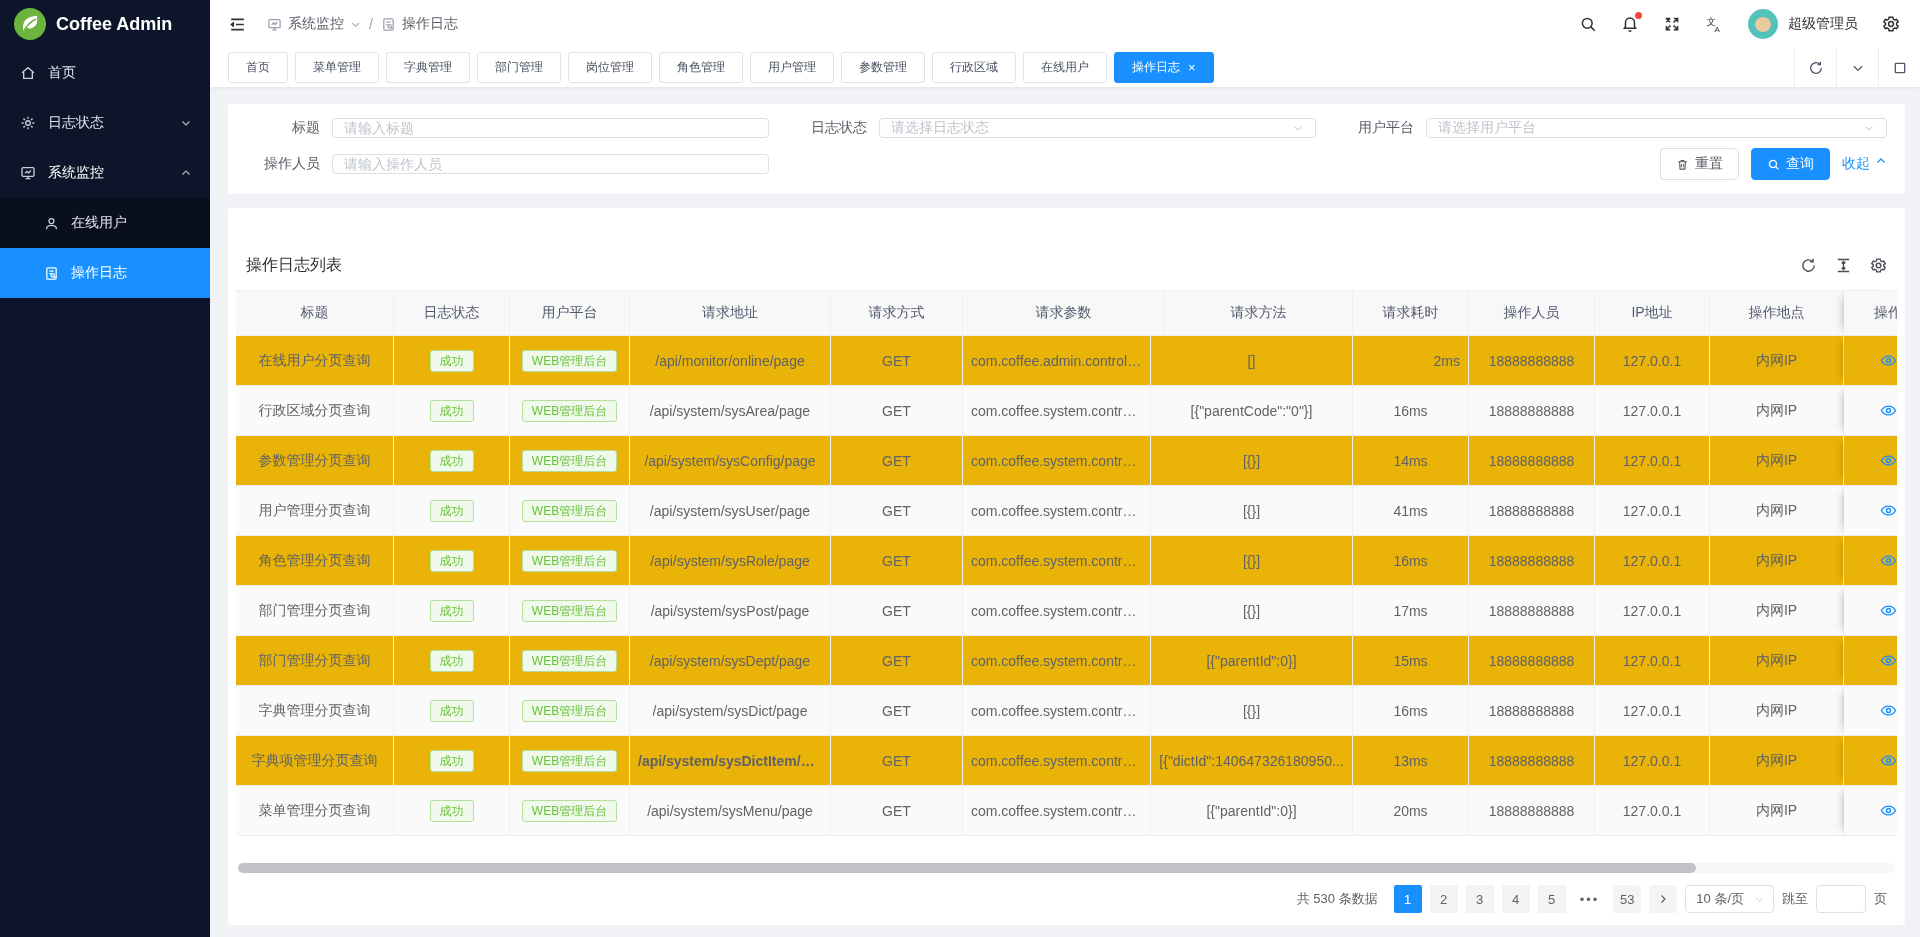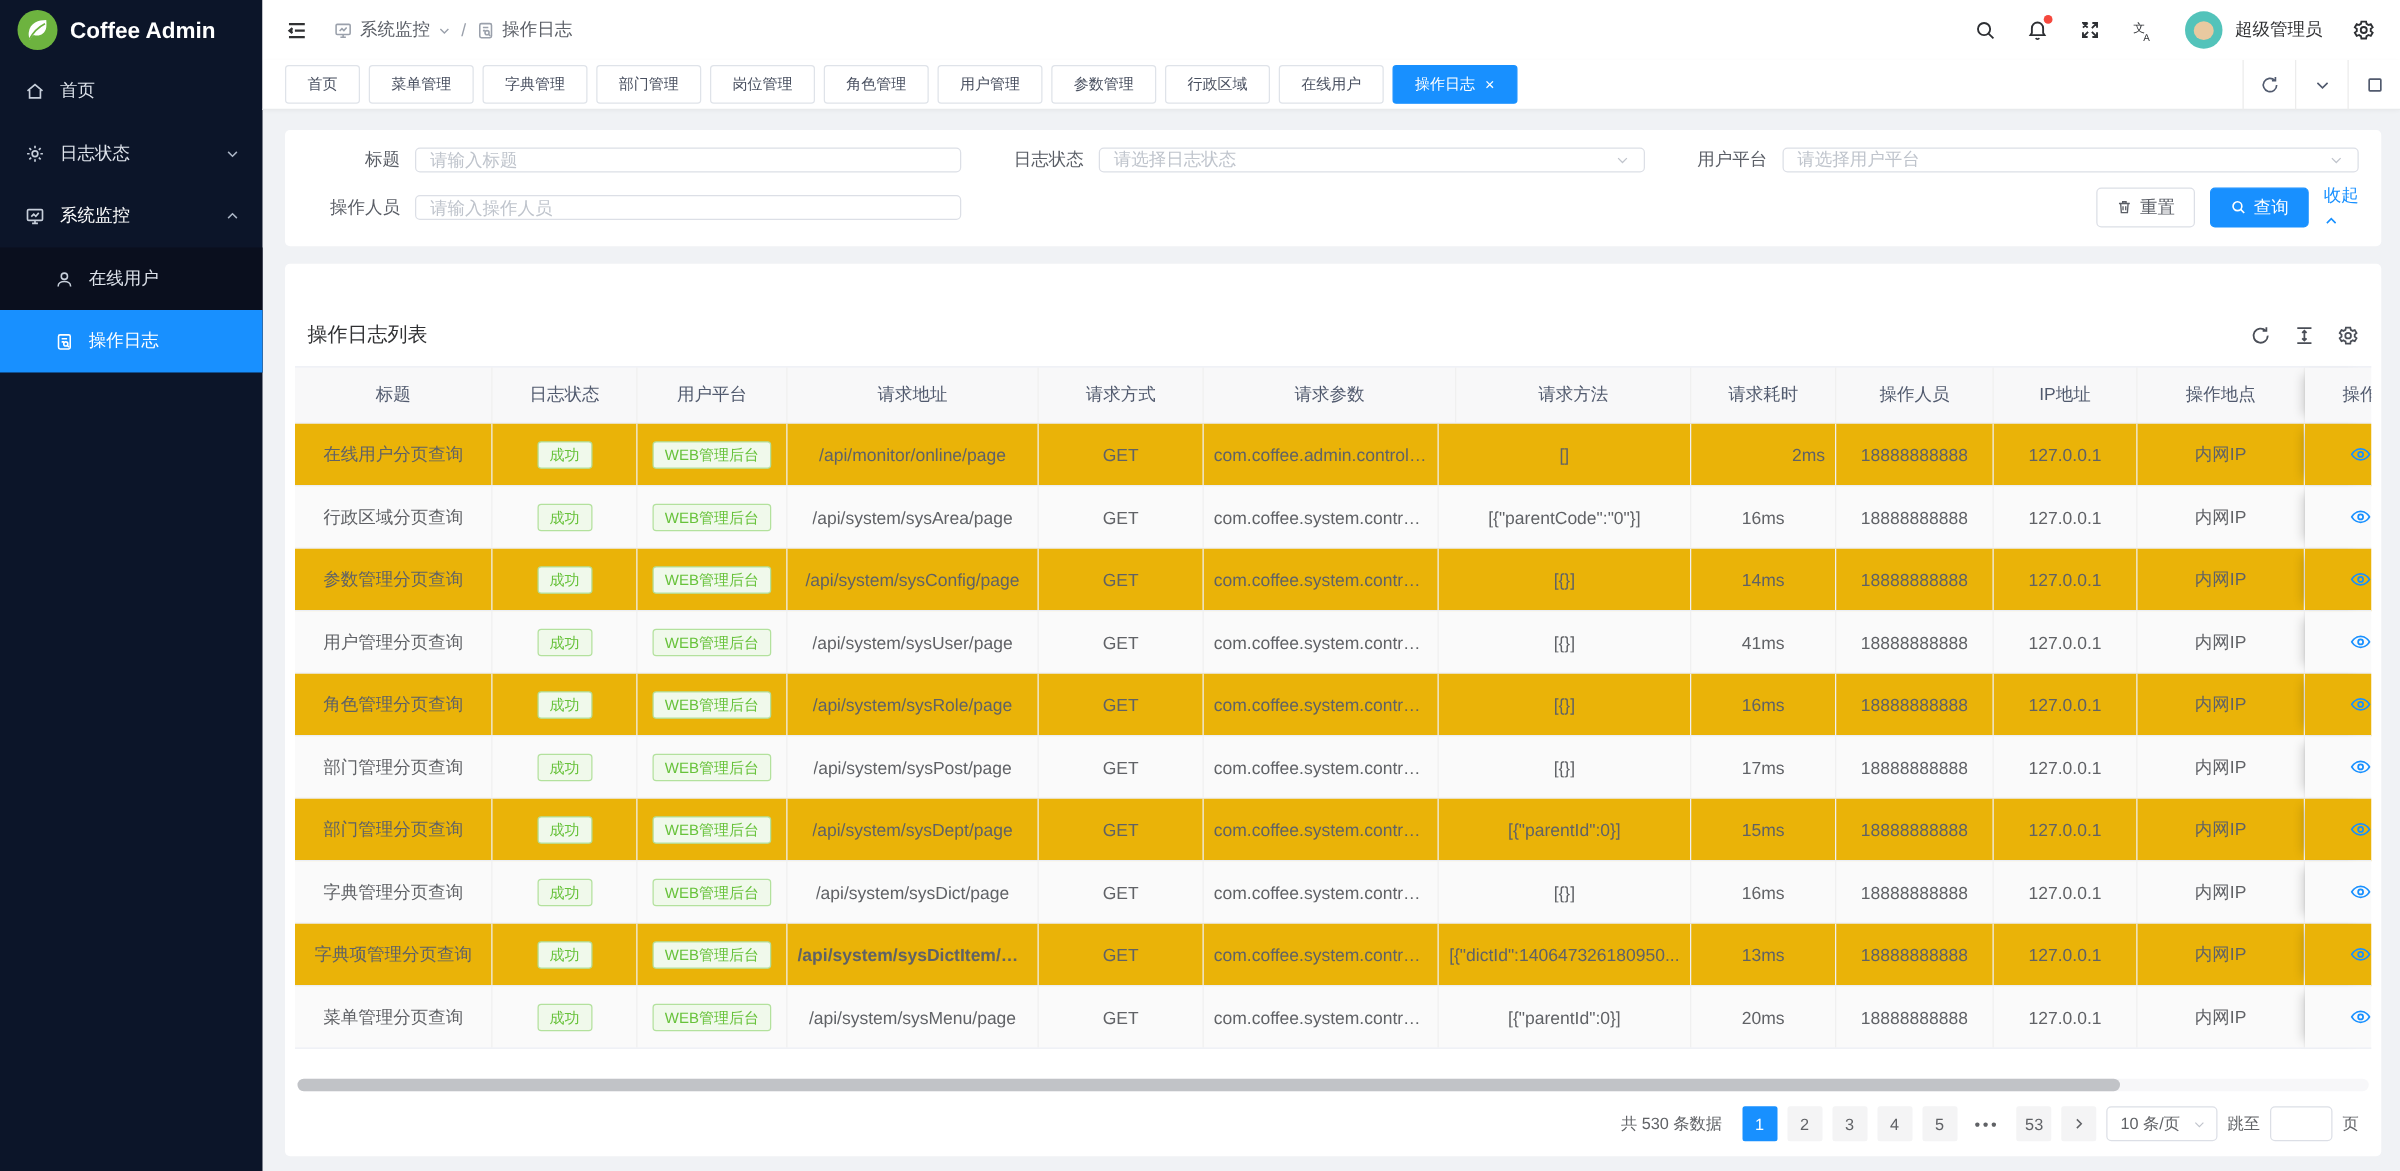--- a/index.html
+++ b/index.html
@@ -60,21 +60,21 @@
   .f-label { flex:0 0 86px; text-align:right; padding-right:12px; font-size:14px; color:#5a5e66; white-space:nowrap; }
   .f-input, .f-select { flex:1; height:20px; border:1px solid #dcdfe6; border-radius:4px; display:flex; align-items:center; padding:0 11px; background:#fff; }
   .f-input input { border:none; outline:none; width:100%; font-size:14px; color:#303133; font-family:inherit; }
   .f-input input::placeholder { color:#bfc4cc; }
   .f-select { justify-content:space-between; cursor:pointer; }
   .f-select .ph { color:#bfc4cc; font-size:14px; }
   .f-select .sel-chev { color:#c0c4cc; }
   .f-buttons { margin-left:auto; display:flex; align-items:center; gap:12px; }
   .btn { height:32px; display:flex; align-items:center; gap:6px; padding:0 15px; border-radius:4px; font-size:14px; cursor:pointer; border:1px solid #dcdfe6; background:#fff; color:#5a5e66; font-family:inherit; }
   .btn-primary { background:#1890ff; border-color:#1890ff; color:#fff; }
-  .link-collapse { color:#1890ff; font-size:14px; display:flex; align-items:flex-start; gap:5px; cursor:pointer;flex-direction:column; }
+  .link-collapse { color:#1890ff; font-size:14px; display:flex; align-items:flex-start; gap:5px; cursor:pointer; }
 
   
   .table-card { background:#fff; border-radius:4px; flex:1; display:flex; flex-direction:column; min-height:0; padding:0 8px; }
   .card-head { height:50px; display:flex; align-items:center; padding:0 10px;margin-top:32px; }
   .card-title { font-size:16px; color:#303133; }
   .card-tools { margin-left:auto; display:flex; align-items:center; gap:18px; color:#4a4e57; }
   .card-tools .ct { cursor:pointer; }
 
   .grid { display:flex; flex-direction:column; }
   .tr { display:flex; border-bottom:1px solid #ebeef5; background:#eab308; }

